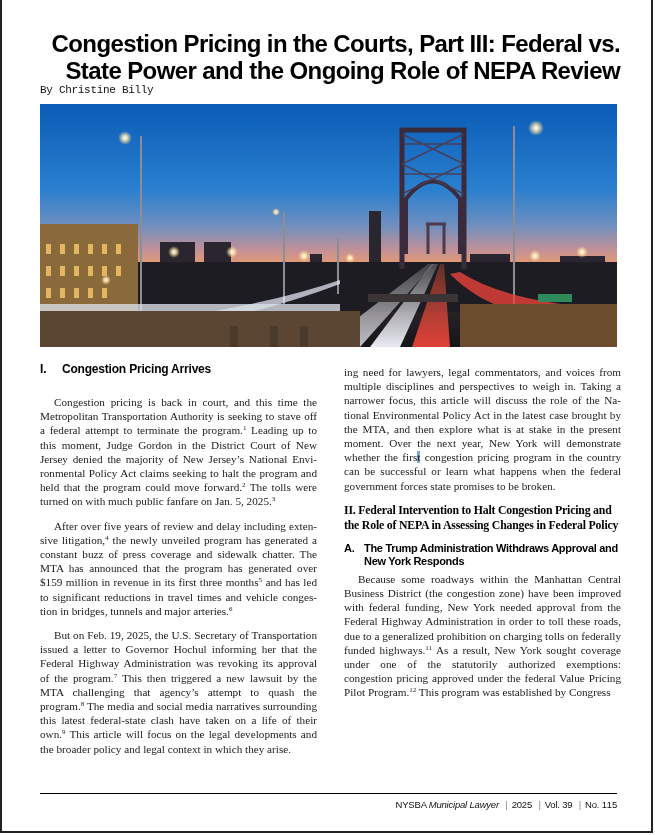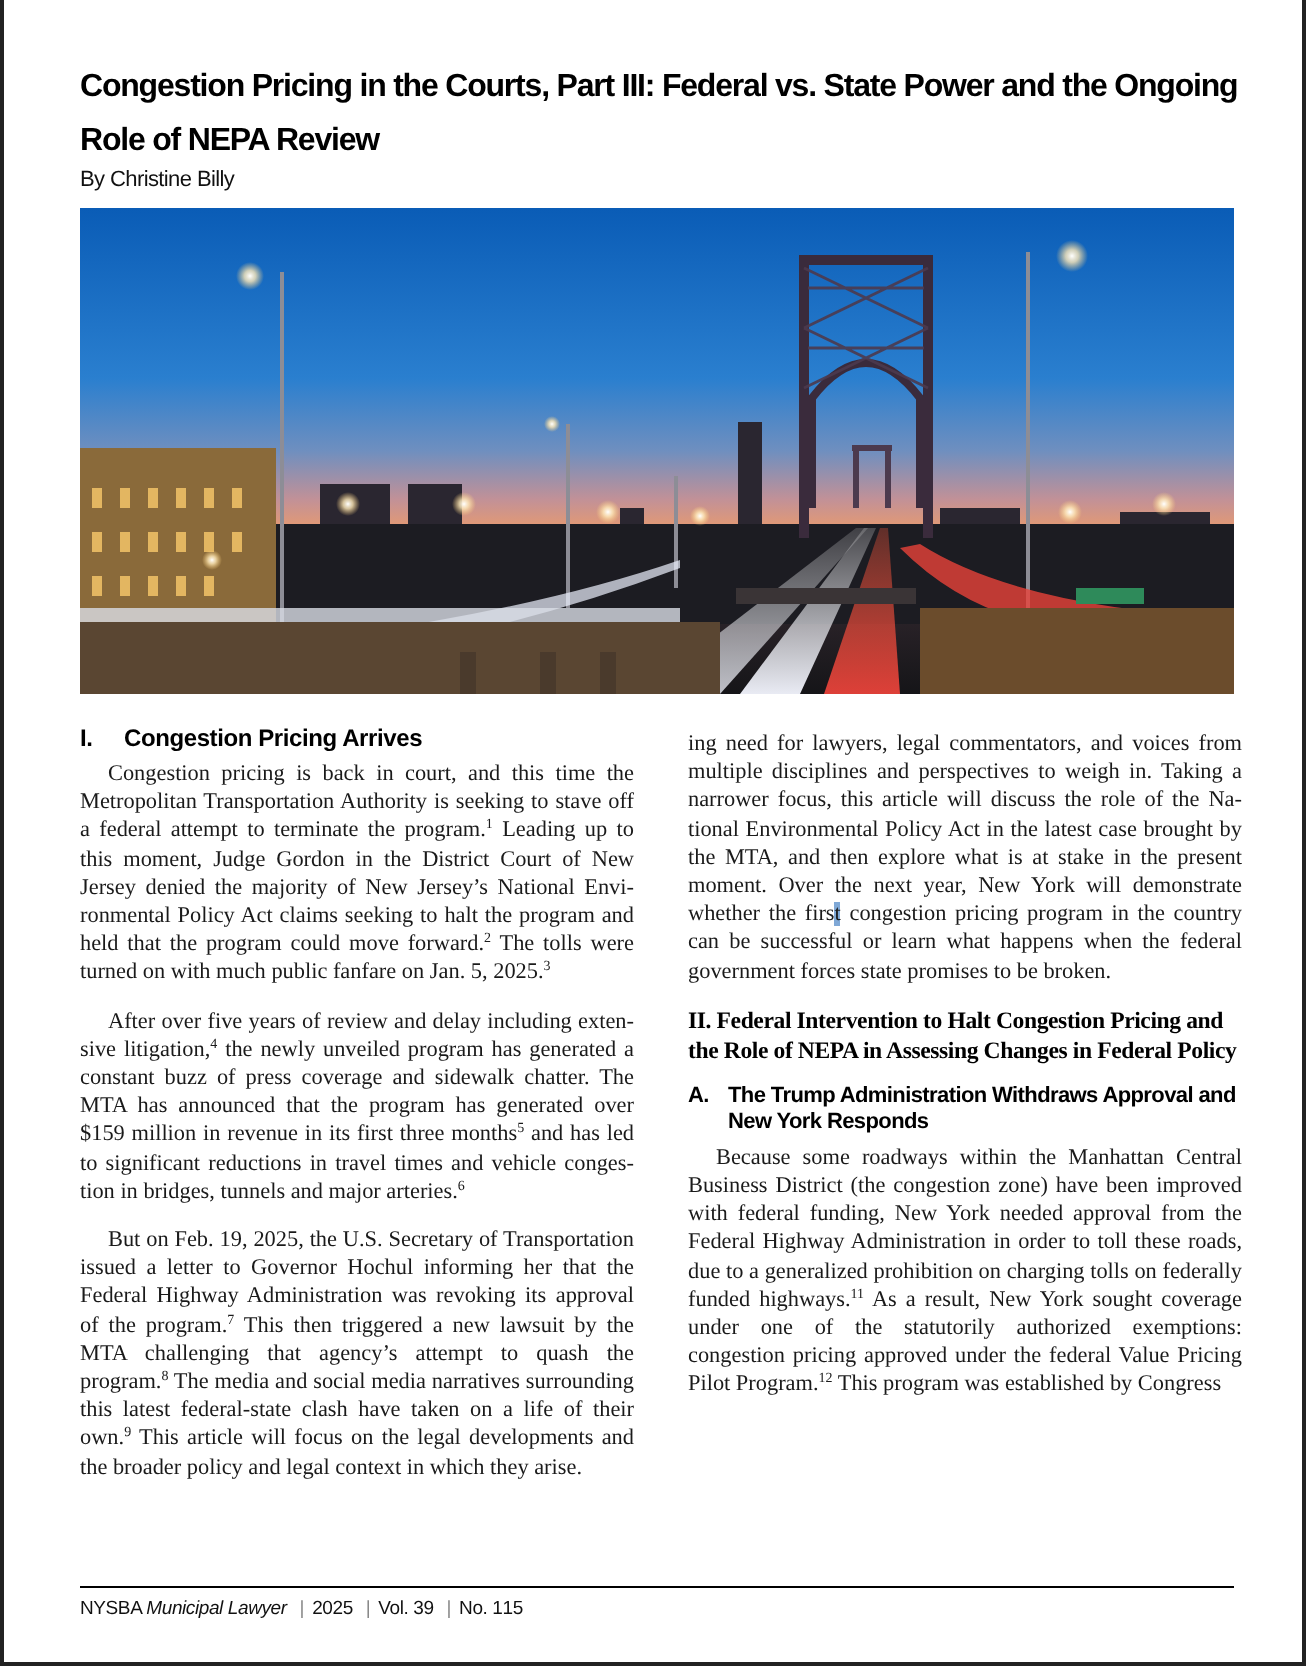--- a/index.html
+++ b/index.html
@@ -5,44 +5,45 @@
   html, body { margin: 0; padding: 0; background: #ffffff; }
   body { width: 655px; height: 835px; position: relative; overflow: hidden; }
   .page {
     position: absolute; left: 0; top: 0; width: 649px; height: 831px;
     border-left: 2px solid #222; border-right: 2px solid #222; border-bottom: 2px solid #222;
     background: #fff;
   }
   .title {
     position: absolute; left: 38px; top: 30px; width: 580px;
     font-family: "Liberation Sans", sans-serif; font-weight: bold;
-    font-size: 16px; line-height: 27px; color: #000; letter-spacing: -0.6px;
+    font-size: 24px; line-height: 27px; color: #000; letter-spacing: -0.6px;
     margin: 0;
+    text-align: right;
   }
   .byline {
     position: absolute; left: 38px; top: 84px;
-    font-family: Liberation Sans, sans-serif; font-size: 11px; color: #111;
+    font-family: Liberation Mono, monospace; font-size: 11px; color: #111;
     letter-spacing: -0.3px;
   }
   .photo {
     position: absolute; left: 38px; top: 104px; width: 577px; height: 243px; overflow: hidden;
     background: linear-gradient(180deg, #0a5fb8 0%, #1e7ad1 25%, #4a86c6 45%, #9a8aa9 60%, #e49a77 68%, #2a2430 72%, #1a1a22 100%);
   }
   .photo svg { position: absolute; left: 0; top: 0; }
   .col {
     position: absolute; width: 277px;
     font-family: "Liberation Serif", serif; font-size: 11.2px; line-height: 14.2px; color: #1a1a1a;
     text-align: justify;
   }
   .col p { margin: 0 0 10px 0; text-indent: 14px; hyphens: manual; }
   .col-left { left: 38px; top: 362px; }
   .col-right { left: 342px; top: 365px; }
   .h1 {
     font-family: "Liberation Sans", sans-serif; font-weight: bold; font-size: 12px;
-    line-height: 15px; margin: 0 0 3px 0; color: #000; letter-spacing: -0.2px;
+    line-height: 15px; margin: 0 0 18px 0; color: #000; letter-spacing: -0.2px;
   }
   .h1 .num { display: inline-block; width: 22px; }
   .h2 {
     font-family: Liberation Serif, serif; font-weight: bold; font-size: 11.8px;
     line-height: 15.5px; margin: 0 0 8px 0; color: #000; text-align: left; letter-spacing: -0.2px;
   }
   .h3 {
     font-family: "Liberation Sans", sans-serif; font-weight: bold; font-size: 11px;
     line-height: 13.5px; margin: 0 0 3px 0; color: #000; text-align: left;
     display: flex; letter-spacing: -0.3px;
@@ -50,21 +51,21 @@
   .h3 .num { width: 20px; flex: none; }
   sup { font-size: 7px; line-height: 0; vertical-align: 4px; }
   .caret-hl { background: #7fa8d6; }
   .footer-rule {
     position: absolute; left: 38px; top: 793px; width: 577px; height: 0;
     border-top: 1px solid #000;
   }
   .footer {
     position: absolute; left: 38px; top: 799px; width: 577px;
     font-family: "Liberation Sans", sans-serif; font-size: 9.5px; color: #111;
-    display: flex; justify-content: flex-start; letter-spacing: -0.2px;
+    display: flex; justify-content: flex-end; letter-spacing: -0.2px;
   }
   .footer .sep { color: #888; margin: 0 4px; }
   .footer i { font-style: italic; }
 </style>
 </head>
 <body>
 
 <div class="page">
 
   <h1 class="title">Congestion Pricing in the Courts, Part III: Federal vs. State Power and the Ongoing Role of NEPA Review</h1>

